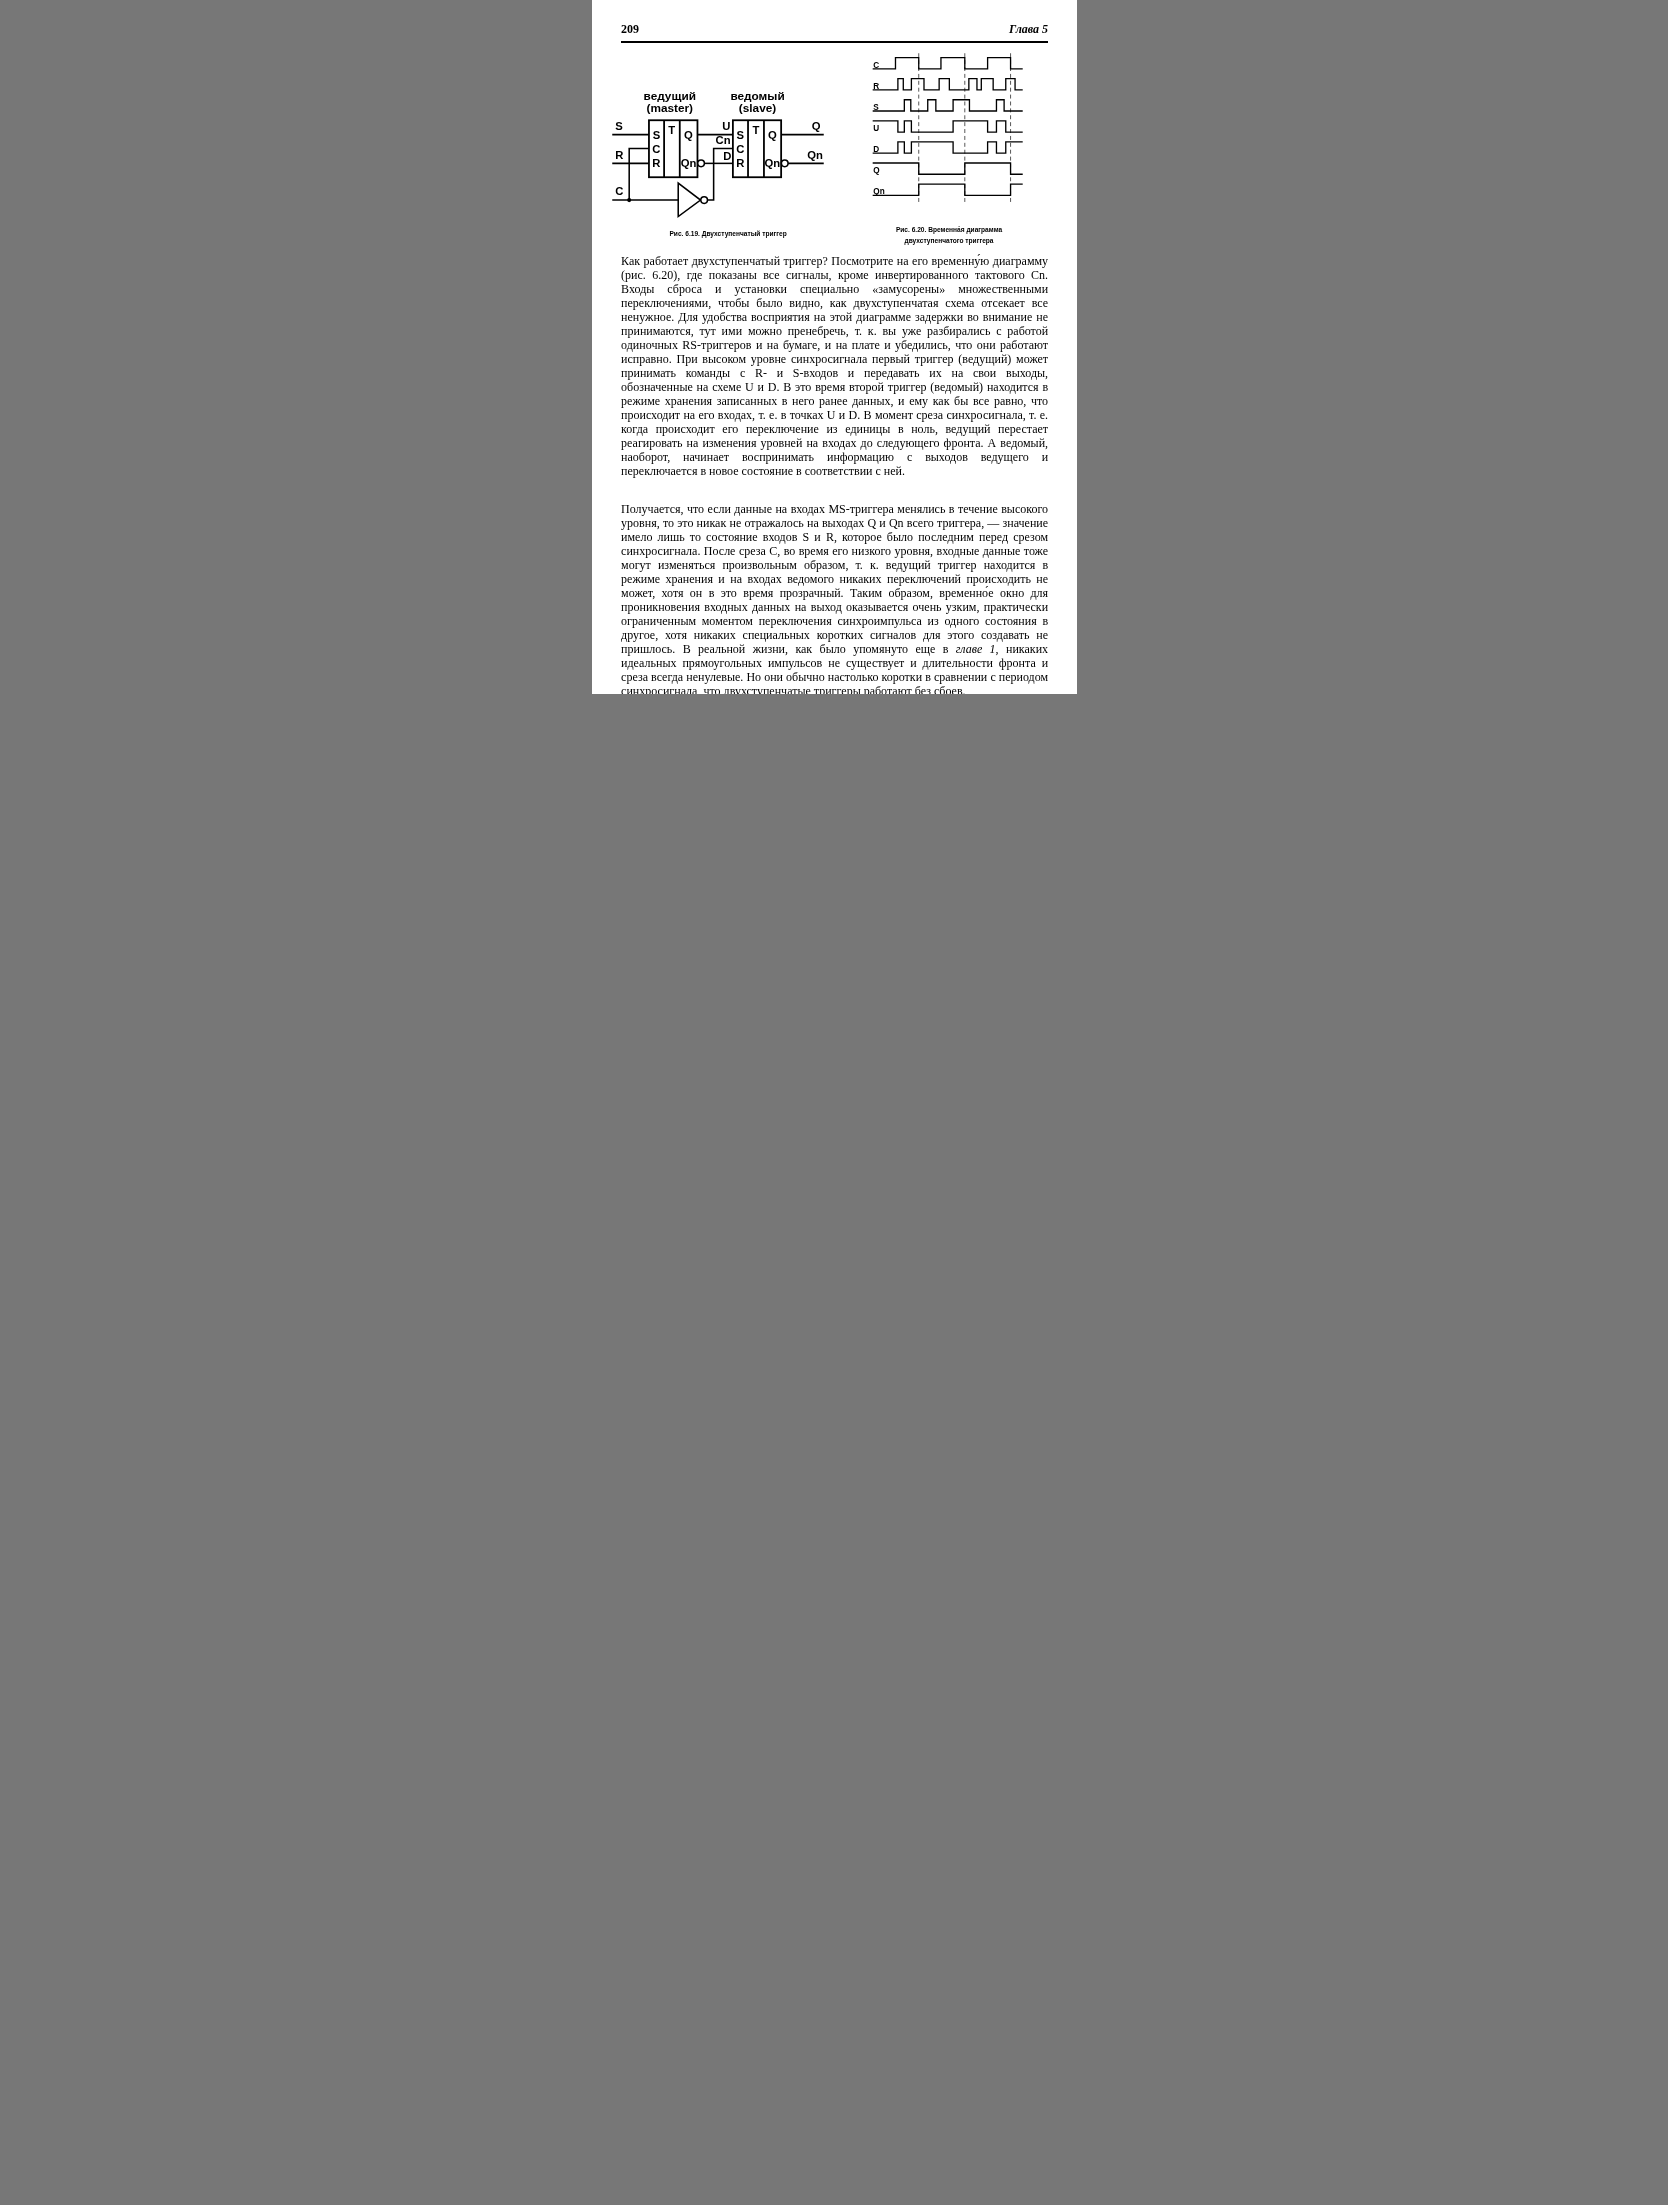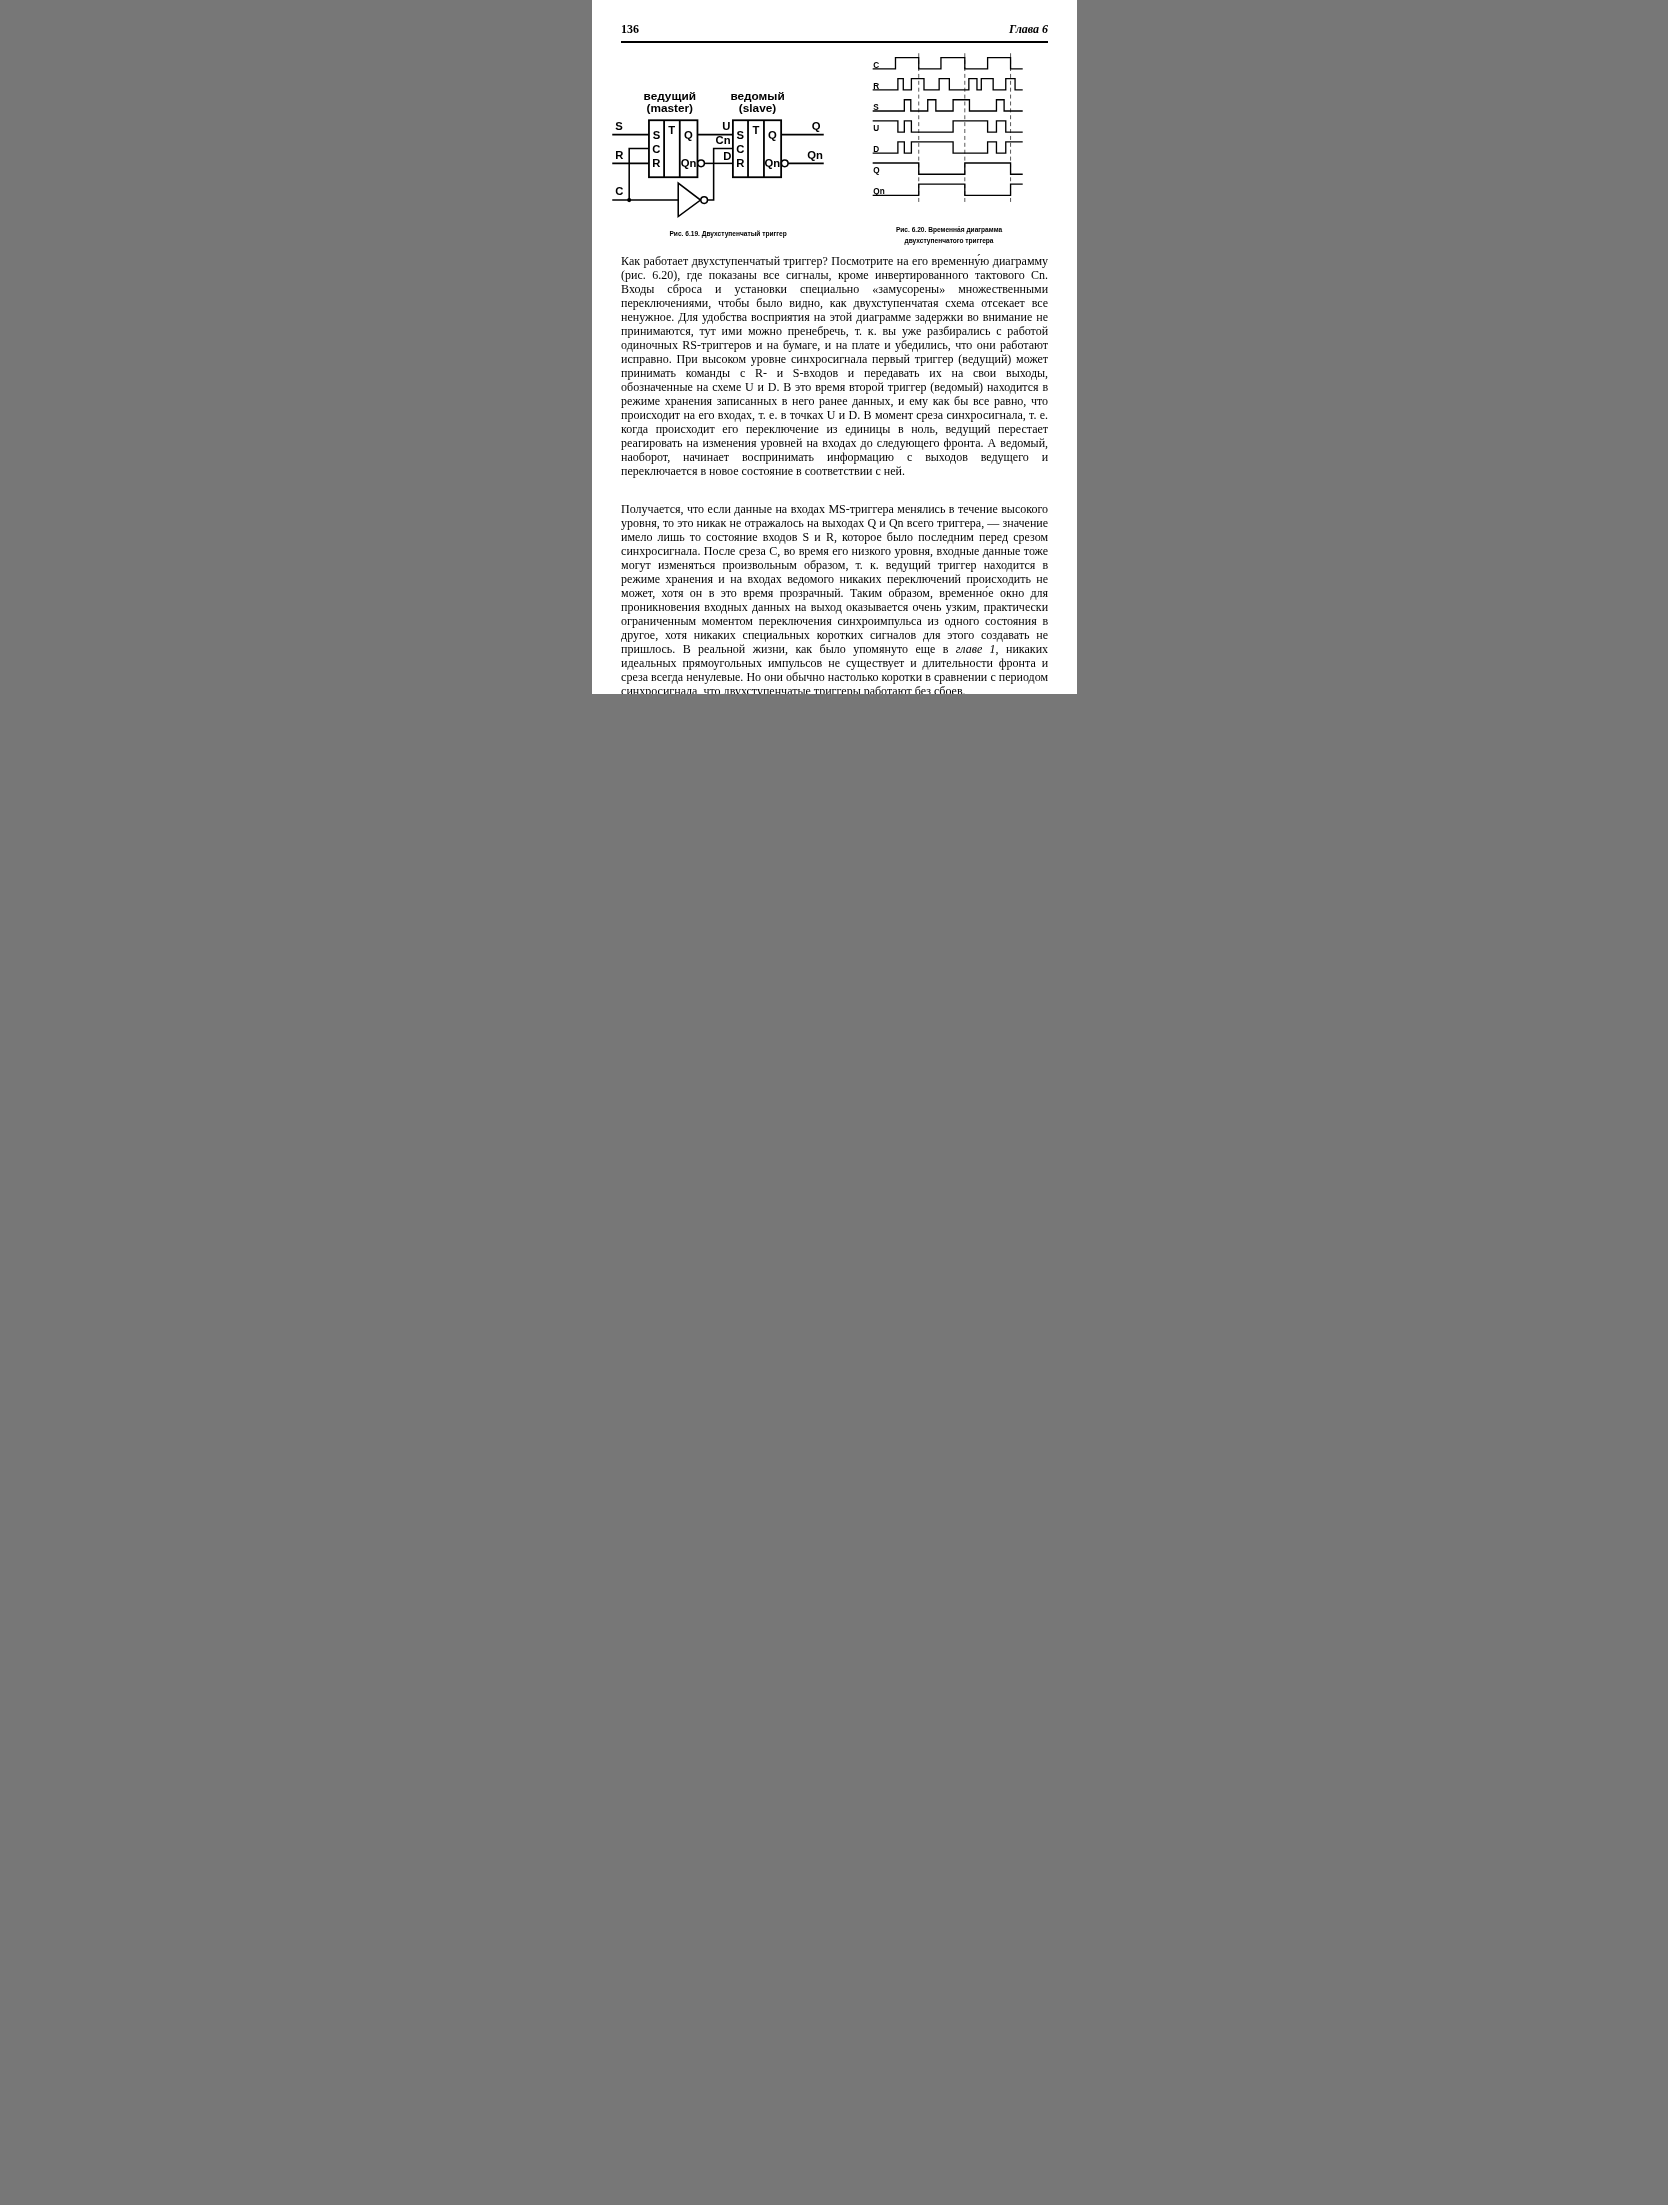--- a/index.html
+++ b/index.html
@@ -40,22 +40,22 @@
   svg .tlbl{font-family:"Liberation Sans",sans-serif;font-size:62px;font-weight:600;fill:#000;}
   svg .wave{stroke:#000;stroke-width:10;fill:none;stroke-linejoin:miter;}
   svg .cursor{stroke:#000;stroke-width:5;fill:none;stroke-dasharray:30 22;}
 </style>
 </head>
 <body>
 
 <div class="page">
 
   <div class="header">
-    <span class="pagenum">136</span>
-    <span class="chapter">Глава 6</span>
+    <span class="pagenum">209</span>
+    <span class="chapter">Глава 5</span>
   </div>
   <div class="rule"></div>
 
   <div class="fig fig-circuit">
     <svg id="circuit-svg" width="226" height="154" viewBox="0 0 880 600" xmlns="http://www.w3.org/2000/svg">
 
       <text class="ttl" x="252" y="110" text-anchor="middle">ведущий</text>
       <text class="ttl" x="252" y="156" text-anchor="middle">(master)</text>
       <text class="ttl" x="594" y="110" text-anchor="middle">ведомый</text>
       <text class="ttl" x="594" y="156" text-anchor="middle">(slave)</text>

